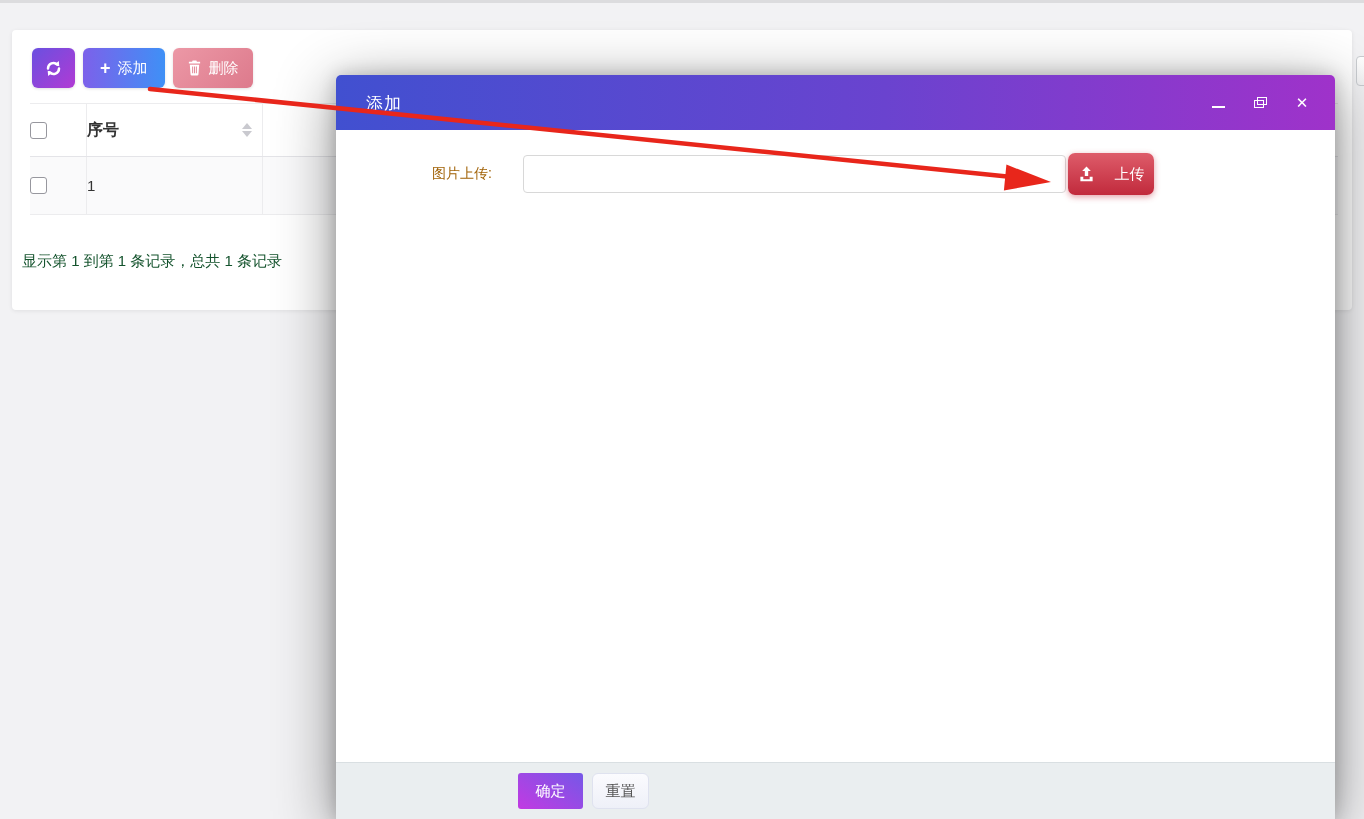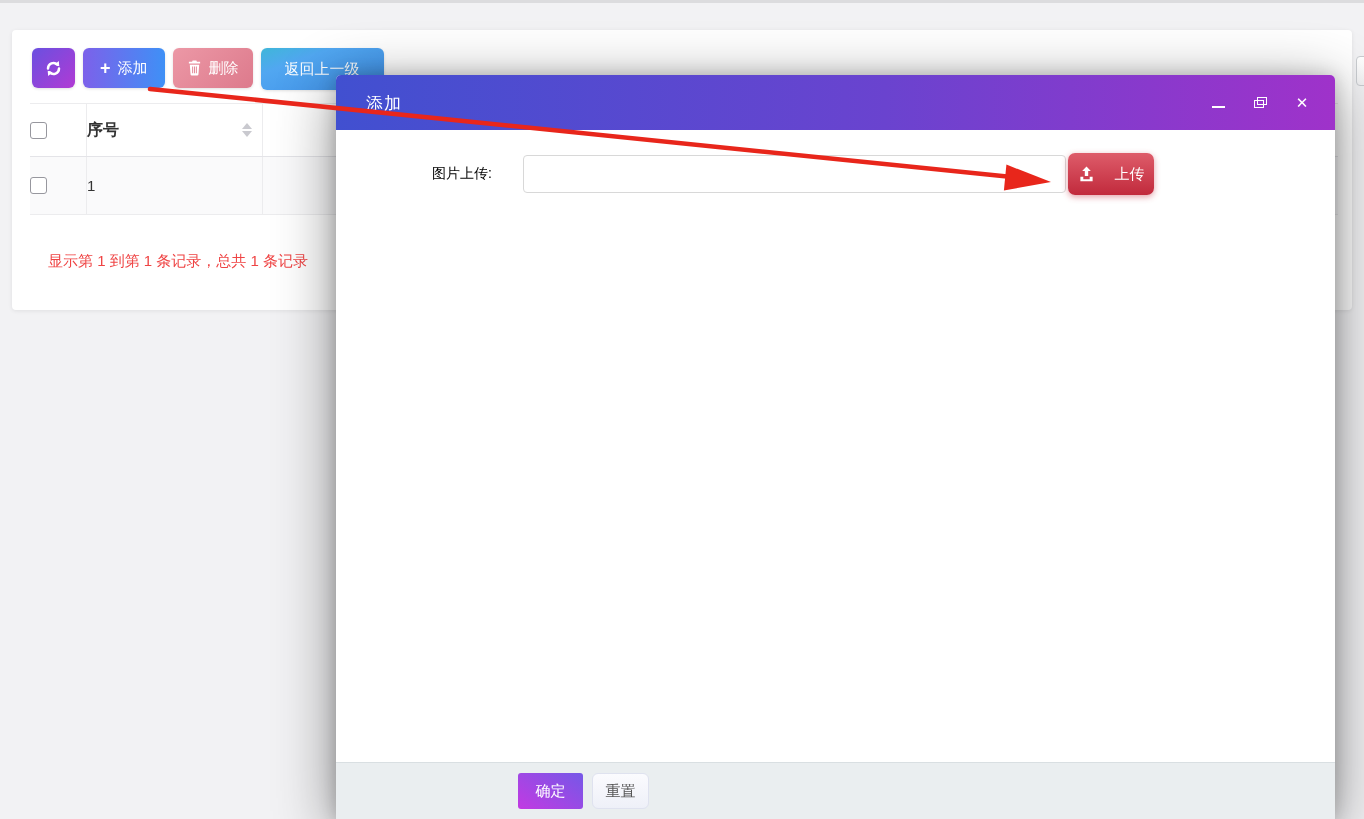--- a/index.html
+++ b/index.html
@@ -43,21 +43,21 @@
   .cbx {
     appearance:none; -webkit-appearance:none; width:17px; height:17px;
     border:1.6px solid #97979e; border-radius:3px; background:#fff; cursor:pointer;
   }
   .sort-caret { position:absolute; right:10px; top:50%; transform:translateY(-50%);
     display:flex; flex-direction:column; gap:2px; }
   .sort-caret i { display:block; width:0; height:0; border-left:5px solid transparent; border-right:5px solid transparent; }
   .sort-caret .up   { border-bottom:6px solid #c9c9cf; }
   .sort-caret .down { border-top:6px solid #c9c9cf; }
 
-  .summary { position:absolute; left:36px; top:222px; font-size:15px; color:#ef4444; }
+  .summary { position:absolute; left:10px; top:222px; font-size:15px; color:#14532d; }
 
   .edge-btn { position:absolute; left:1356px; top:56px; width:26px; height:30px;
     background:linear-gradient(#fff,#f1f1f3); border:1px solid #c9ccd0; border-radius:4px; }
 
   
   .dialog {
     position:absolute; left:336px; top:75px; width:999px; height:744px; z-index:40;
     border-radius:5px 5px 0 0;
     box-shadow:0 12px 60px rgba(0,0,0,.45), 0 0 18px rgba(0,0,0,.18);
     background:#fff;
@@ -72,21 +72,21 @@
   .dlg-controls { position:absolute; right:22px; top:0; height:55px; display:flex; align-items:center; gap:20px; }
   .ctl { width:22px; height:22px; display:flex; align-items:center; justify-content:center;
     color:#fff; font-size:15px; cursor:pointer; }
   .ctl-min span { display:block; width:13px; height:2px; background:#fff; margin-top:8px; }
   .restore-shape { position:relative; width:13px; height:11px; }
   .restore-shape .back-sq { position:absolute; left:3px; top:0; width:10px; height:8px; border:1.6px solid #fff; }
   .restore-shape .front-sq { position:absolute; left:0; top:3px; width:10px; height:8px; border:1.6px solid #fff; background:transparent; }
 
   .dlg-body { position:absolute; left:0; right:0; top:55px; bottom:57px; background:#fff; overflow:hidden; }
   .form-row { display:flex; align-items:center; margin:23px 0 0 84px; }
-  .form-label { width:72px; text-align:right; font-size:14px; color:#000000; }
+  .form-label { width:72px; text-align:right; font-size:14px; color:#a16207; }
   .form-input {
     margin-left:31px; width:543px; height:38px; border:1px solid #d8d8d8; border-radius:4px;
     font-size:14px; padding:0 10px; outline:none; font-family:inherit; background:#fff;
   }
   .btn-upload {
     margin-left:2px; width:86px; height:42px; border:none; border-radius:7px;
     background:linear-gradient(180deg,#de5c6a 0%,#c12a3c 100%);
     color:#fff; font-size:15px; display:inline-flex; align-items:center; justify-content:center; gap:20px;
     cursor:pointer; font-family:inherit; box-shadow:0 2px 6px rgba(190,45,60,.45);
   }
@@ -135,23 +135,20 @@
     <button class="tb-btn btn-del">
       <span>
         <svg class="icon-svg" width="15" height="16" viewBox="0 0 16 17">
           <path d="M6 0.5h4l.6 1.3H14v1.8H2V1.8h3.4z" fill="#fff"></path>
           <path d="M3 5h10l-.8 10.4a1.3 1.3 0 0 1-1.3 1.2H5.1a1.3 1.3 0 0 1-1.3-1.2z" fill="#fff"></path>
           <path d="M6 7v7 M8 7v7 M10 7v7" stroke="#e58c9b" stroke-width="1.1"></path>
         </svg>
       </span>
       <span>删除</span>
     </button>
-    <button class="tb-btn btn-back">
-      <span>返回上一级</span>
-    </button>
   </div>
 
   <div class="grid">
     <div class="g-row g-head">
       <div class="g-cell c1">
         <input type="checkbox" class="cbx" style="">
       </div>
       <div class="g-cell c2">
         <span>序号</span>
         <span class="sort-caret">

